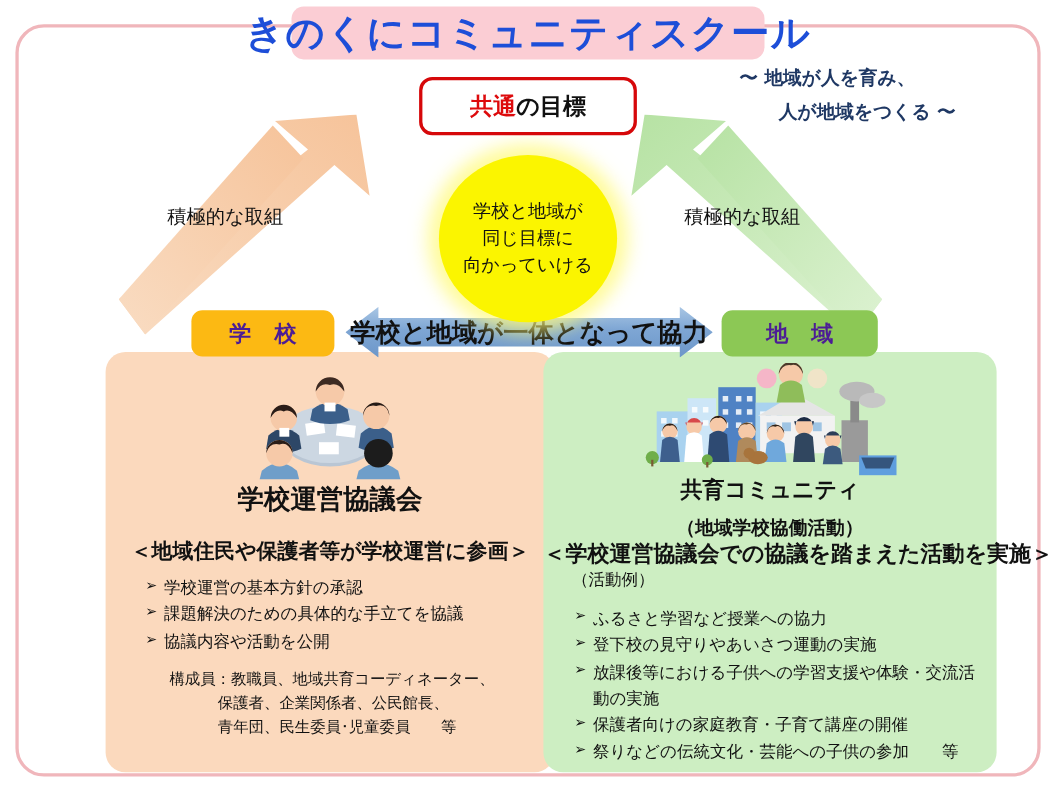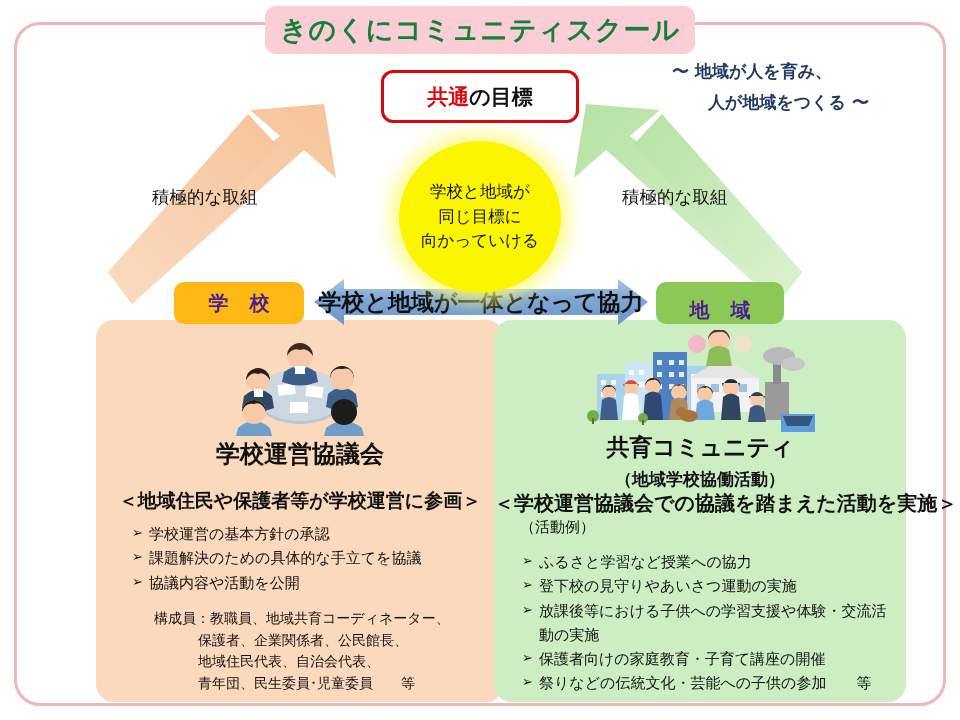--- a/index.html
+++ b/index.html
@@ -19,21 +19,21 @@
   }
 
   
   .title-banner{
     position:absolute;left:265px;top:6px;width:430px;height:48px;
     background:#fbcdd4;border-radius:11px;
     display:flex;align-items:center;justify-content:center;
     z-index:30;
   }
   .title-banner span{
-    font-size:27px;font-weight:bold;color:#15803d;letter-spacing:1px;
+    font-size:35px;font-weight:bold;color:#1d4ed8;letter-spacing:1px;
     white-space:nowrap;
   }
 
   
   .goal-box{
     position:absolute;left:381px;top:70px;width:192px;height:47px;
     border:3px solid #d6080a;border-radius:12px;background:#ffffff;
     display:flex;align-items:center;justify-content:center;z-index:22;
   }
   .goal-box .t{font-size:21px;font-weight:bold;white-space:nowrap;}
@@ -80,40 +80,40 @@
     font-size:23px;font-weight:bold;color:#111;white-space:nowrap;
   }
 
   
   .chip{
     position:absolute;height:42px;border-radius:10px;z-index:20;
     display:flex;align-items:center;justify-content:center;
   }
   .chip span{font-size:20px;font-weight:bold;color:#4c1d95;letter-spacing:7px;text-indent:7px;}
   .chip-school{left:174px;top:282px;width:130px;background:#fcb913;}
-  .chip-region{left:656px;top:282px;width:128px;background:#8cc855;align-items:flex-end;}
+  .chip-region{left:656px;top:282px;width:142px;background:#8cc855;}
 
   
   .panel{
     position:absolute;top:320px;height:382px;border-radius:18px;z-index:5;
     box-sizing:border-box;
   }
   .panel-left{left:48px;width:408px;background:#fbd9bd;margin-left:48px;}
   .panel-right{left:494px;width:412px;background:#cdeec2;}
 
   .panel-illu{
     position:absolute;left:0;right:0;top:8px;height:108px;
     display:flex;align-items:flex-end;justify-content:center;
   }
 
   .panel-h1{
     position:absolute;left:0;right:0;top:118px;text-align:center;
     font-size:24px;font-weight:bold;color:#111;white-space:nowrap;
   }
-  .panel-right .panel-h1{top:112px;font-size:23px;font-family:Liberation Serif, serif;}
+  .panel-right .panel-h1{top:112px;font-size:20px;font-family:Liberation Serif, serif;}
   .panel-h2{
     position:absolute;left:0;right:0;top:148px;text-align:center;
     font-size:17px;font-weight:bold;color:#111;white-space:nowrap;
   }
   .panel-h3{
     position:absolute;left:0;right:0;top:170px;text-align:center;
     font-size:20px;font-weight:bold;color:#111;white-space:nowrap;
   }
   .panel-left .panel-h3{top:168px;font-size:19px;}
 
@@ -271,21 +271,20 @@
       </div>
       <div class="bullet">
         <span class="mk">➢</span>
         <span class="tx">協議内容や活動を公開</span>
       </div>
     </div>
 
     <div class="members">
       <div class="ln">構成員：教職員、地域共育コーディネーター、</div>
       <div class="ln ind">保護者、企業関係者、公民館長、</div>
-      <div class="ln ind">地域住民代表、自治会代表、</div>
       <div class="ln ind">青年団、民生委員･児童委員　　等</div>
     </div>
   </div>
 
   <div class="panel panel-right">
 
     <div class="panel-illu">
       <svg width="234" height="106" viewBox="0 0 234 106">
 
         <rect x="14" y="44" width="30" height="46" fill="#a9d2ef"></rect>

